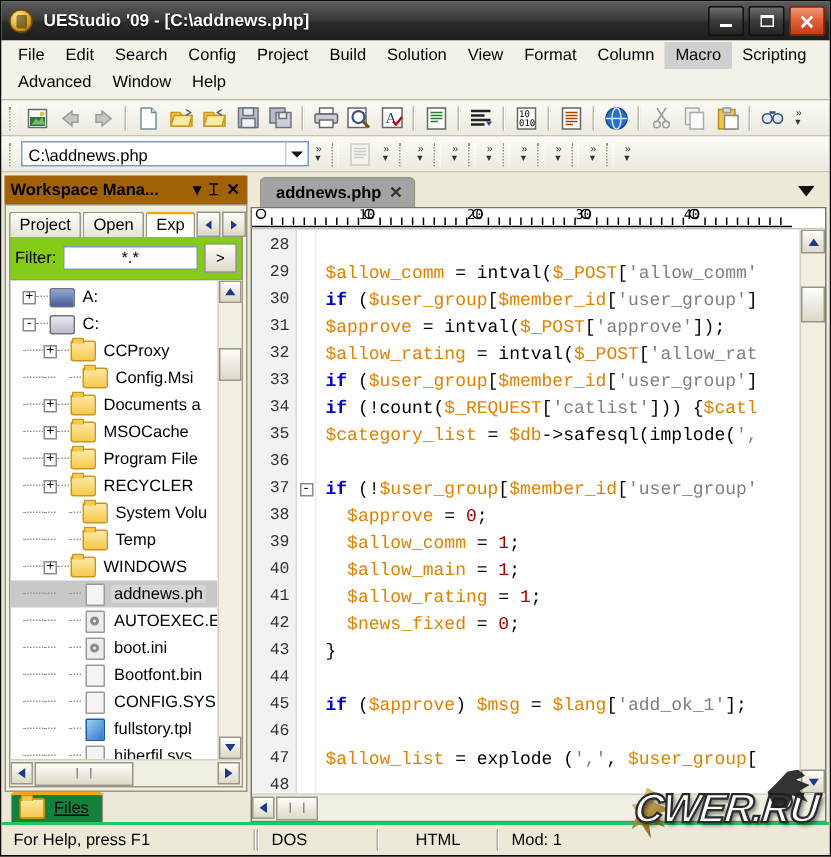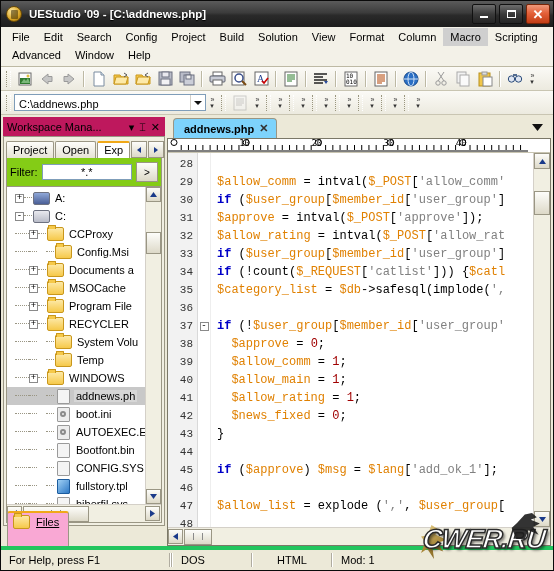--- a/index.html
+++ b/index.html
@@ -125,23 +125,23 @@
   
   .body { flex:1; display:flex; min-height:0; background:#ece9d8; padding:2px 2px 0 2px; box-sizing:border-box;}
 
   
   .dock {
     width:162px; flex:none; display:flex; flex-direction:column;
     background:#ece9d8;
   }
   .dock-title {
     height:19px; display:flex; align-items:center;
-    font-size:11px; font-weight:normal; color:#000;
+    font-size:11px; font-weight:bold; color:#000;
     padding-left:4px;
-    background:#be185d;
+    background:#a16207;
   }
   .dock-title .dt-text{ white-space:nowrap; overflow:hidden; }
   .dock-btns{ margin-left:auto; display:flex; align-items:center; gap:5px; padding-right:5px;}
   .dock-btns span{ font-size:11px; line-height:10px; }
   .dock-inner {
     flex:1; min-height:0;
     border:1px solid #9a9684;
     background:#f1efe2;
     display:flex; flex-direction:column;
     padding:2px;
@@ -258,41 +258,41 @@
     width:15px;height:15px;border:1px solid #9a9684;
     background:linear-gradient(to bottom,#fdfdfa,#ddd9c8);
     display:flex;align-items:center;justify-content:center;box-sizing:border-box;flex:none;
   }
   .dock-bottom-tabs{
     height:20px; display:flex; align-items:flex-end; flex:none;
     padding-left:4px;
   }
   .btab{
     display:flex;align-items:center;gap:4px;
-    font-size:11px; padding:2px 9px 17px 5px;
+    font-size:11px; padding:2px 9px 2px 5px;
     border:1px solid #9a9684; border-bottom:none;
-    background:#f9a8d4; border-radius:3px 3px 0 0;
+    background:#15803d; border-radius:3px 3px 0 0;
     border-top:2px solid #f0a818;
     text-decoration:underline;
   }
 
   
   .editor-area{
     flex:1; min-width:0; display:flex; flex-direction:column;
     margin-left:2px;
   }
   .doctabs{
     height:21px; display:flex; align-items:flex-end; flex:none;
     background:#ece9d8;
   }
   .dtab{
     display:flex;align-items:center; gap:5px;
     font-size:11px; font-weight:bold;
     padding:3px 7px 3px 10px;
-    background:#7dd3fc;
+    background:#a3a3a3;
     border:1px solid #9a9684; border-bottom:none;
     border-radius:4px 4px 0 0;
     margin-left:6px;
   }
   .dtab .x{ font-weight:bold; font-size:11px; color:#333; }
   .dt-arrow{ margin-left:auto; padding-right:8px; display:flex;align-items:center;height:100%;}
 
   .edit-frame{
     flex:1; min-height:0; display:flex; flex-direction:column;
     border:1px solid #7b7868; background:#fff; box-sizing:border-box;
@@ -345,21 +345,21 @@
   }
   .ed-hscroll{
     height:17px; flex:none; background:#f1efe2; border-top:1px solid #d4d0c8;
     display:flex; align-items:center;
   }
 
   
   .statusbar{
     height:20px; flex:none;
     background:#ece9d8;
-    border-top:4px solid #22c55e;
+    border-top:2px solid #22c55e;
     display:flex; align-items:center;
     font-size:11px; color:#000;
   }
   .scell{ padding:0 8px; height:16px; line-height:16px; }
   .sdiv{ width:1px;height:14px;background:#b0aca0;border-right:1px solid #fff; }
   .s1{ width:152px; }
   .s2{ width:140px; }
   .s3{ width:62px; }
   .s4{ width:62px;text-align:center; }
 
@@ -797,31 +797,31 @@
                     <span class="tlabel">addnews.ph</span>
                   </span>
                 </div>
                 <div class="trow">
                   <span style="display:inline-flex;align-items:center;margin-left:6px">
                     <span class="dotline" style="width:14px"></span>
                     <span class="dotline"></span>
                     <span style="width:9px;display:inline-block"></span>
                     <span class="dotline"></span>
                     <span class="fileic cog"></span>
+                    <span class="tlabel">AUTOEXEC.E</span>
+                  </span>
+                </div>
+                <div class="trow">
+                  <span style="display:inline-flex;align-items:center;margin-left:6px">
+                    <span class="dotline" style="width:14px"></span>
+                    <span class="dotline"></span>
+                    <span style="width:9px;display:inline-block"></span>
+                    <span class="dotline"></span>
+                    <span class="fileic cog"></span>
                     <span class="tlabel">boot.ini</span>
-                  </span>
-                </div>
-                <div class="trow">
-                  <span style="display:inline-flex;align-items:center;margin-left:6px">
-                    <span class="dotline" style="width:14px"></span>
-                    <span class="dotline"></span>
-                    <span style="width:9px;display:inline-block"></span>
-                    <span class="dotline"></span>
-                    <span class="fileic cog"></span>
-                    <span class="tlabel">AUTOEXEC.E</span>
                   </span>
                 </div>
                 <div class="trow">
                   <span style="display:inline-flex;align-items:center;margin-left:6px">
                     <span class="dotline" style="width:14px"></span>
                     <span class="dotline"></span>
                     <span style="width:9px;display:inline-block"></span>
                     <span class="dotline"></span>
                     <span class="fileic"></span>
                     <span class="tlabel">Bootfont.bin</span>

